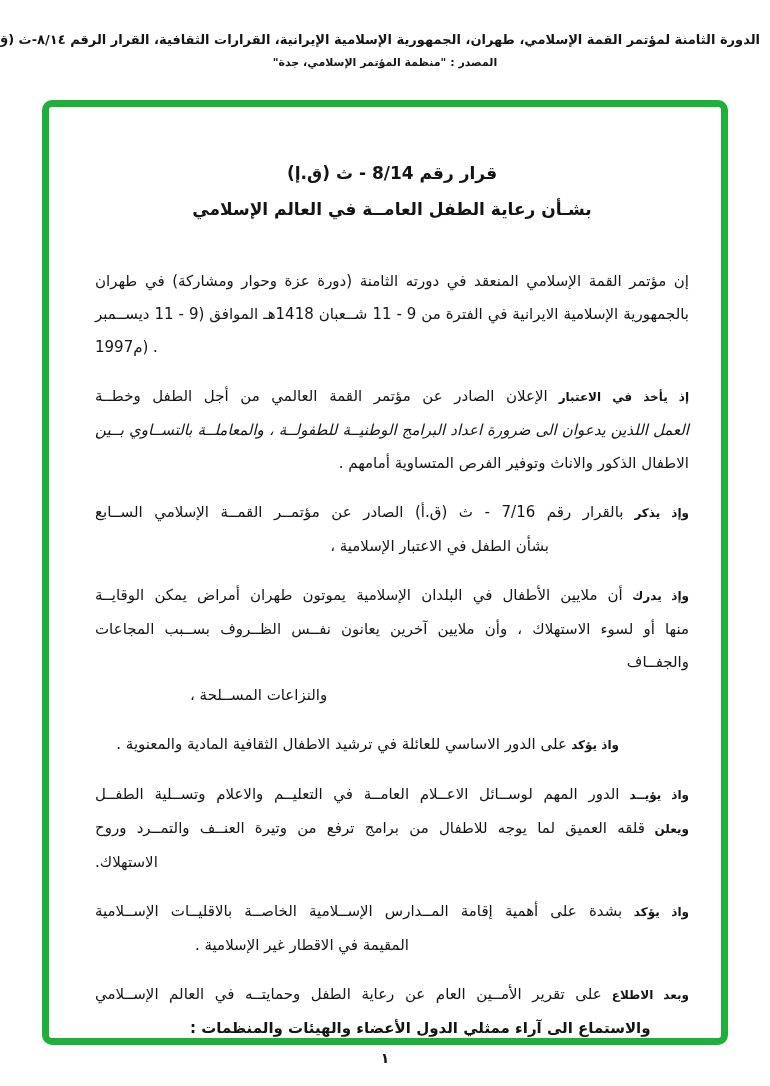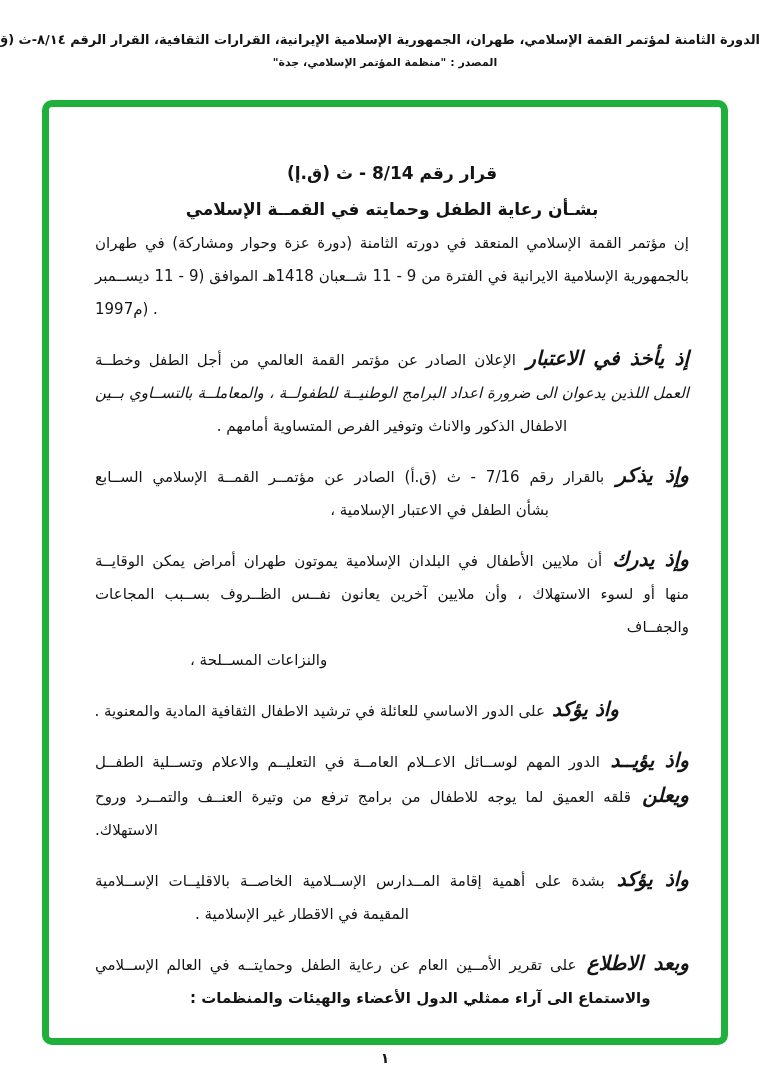--- a/index.html
+++ b/index.html
@@ -38,38 +38,38 @@
     border-radius: 10px;
     background: #ffffff;
     padding: 48px 32px 0 46px; 
   }
   .title-line {
     text-align: center;
     font-size: 17px;
     font-weight: bold;
     line-height: 36px;
   }
-  .doc-body { }
+  .doc-body { margin-top: 38px; }
   .paragraph { margin-bottom: 16px; }
   .line {
     font-size: 15px;
     line-height: 33px;
     min-height: 33px;
     white-space: nowrap;
   }
   .line.align-justify {
     text-align: justify;
     text-align-last: justify;
     -moz-text-align-last: justify;
     white-space: normal;
   }
   .line.align-left   { text-align: left; }
   .line.align-right  { text-align: right; }
-  .line.align-center { text-align: center; }
-  .lead { font-weight: bold; font-size: 20px; font-style: italic; }
+  .line.align-center { }
+  .lead { font-weight: bold; font-size: 12px; }
   .ital { font-style: italic; }
   .page-num {
     position: absolute;
     left: 0;
     top: 1050px;
     width: 100%;
     text-align: center;
     font-size: 14px;
     font-weight: bold;
   }
@@ -77,21 +77,21 @@
 </head>
 <body style="color: rgb(20, 20, 20);">
 
 <div class="doc-header">
   <div class="hdr1">الدورة الثامنة لمؤتمر القمة الإسلامي، طهران، الجمهورية الإسلامية الإيرانية، القرارات الثقافية، القرار الرقم ٨/١٤-ث (ق.إ)</div>
   <div class="hdr2">المصدر :  "منظمة المؤتمر الإسلامي، جدة"</div>
 </div>
 
 <div class="green-box" style="border-color: rgb(31, 176, 60);">
   <div class="title-line">قرار رقم 8/14 - ث (ق.إ)</div>
-  <div class="title-line">بشـأن رعاية الطفل وحمايته في القمــة الإسلامي</div>
+  <div class="title-line">بشـأن رعاية الطفل العامــة في العالم الإسلامي</div>
   <div class="doc-body" id="doc-body">
       <div class="paragraph">
         <div class="line align-justify"><span>إن مؤتمر القمة الإسلامي المنعقد في دورته الثامنة (دورة عزة وحوار ومشاركة) في طهران</span></div>
         <div class="line align-justify"><span>بالجمهورية الإسلامية الايرانية في الفترة من 9 - 11 شــعبان 1418هـ الموافق (9 - 11 ديســمبر</span></div>
         <div class="line align-left" dir="ltr"><span>1997م) .</span></div>
       </div>
       <div class="paragraph">
         <div class="line align-justify"><span class="lead">إذ يأخذ في الاعتبار </span><span>الإعلان الصادر عن مؤتمر القمة العالمي من أجل الطفل وخطــة</span></div>
         <div class="line align-justify"><span class="ital">العمل اللذين  يدعوان الى ضرورة اعداد البرامج الوطنيــة للطفولــة ، والمعاملــة بالتســاوي بــين</span></div>
         <div class="line align-center"><span>الاطفال الذكور والاناث وتوفير الفرص المتساوية أمامهم .</span></div>

